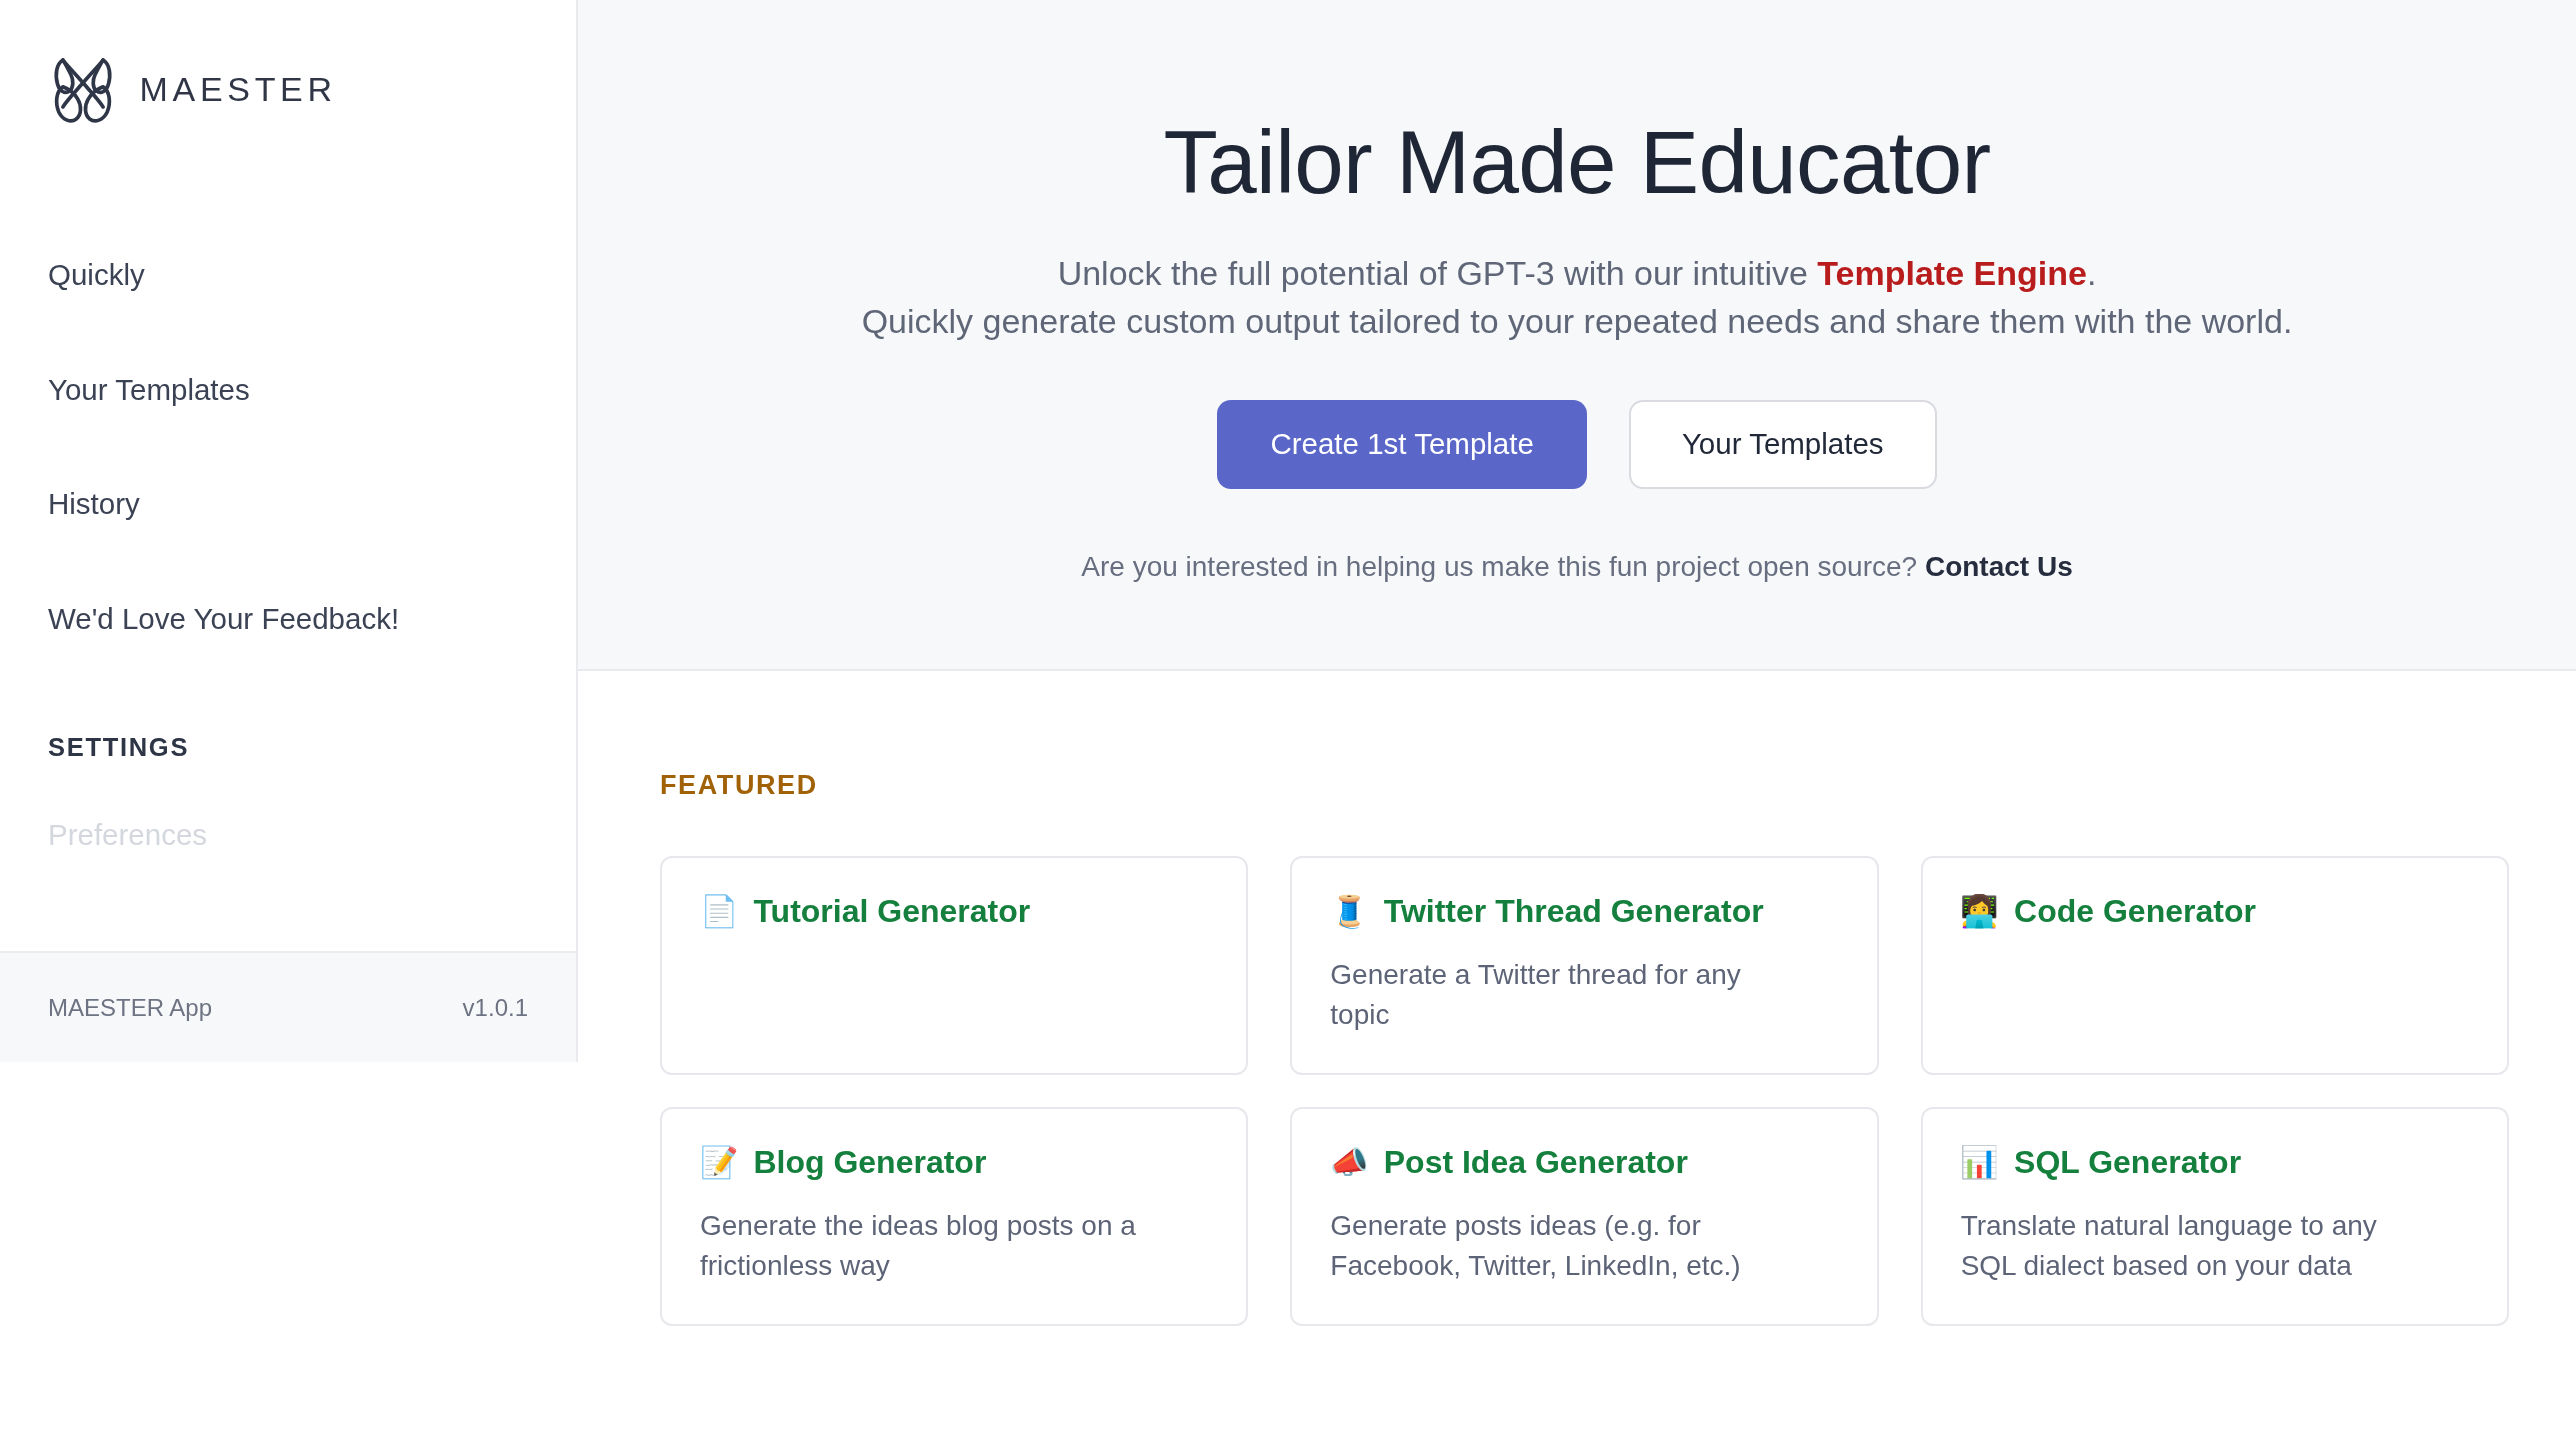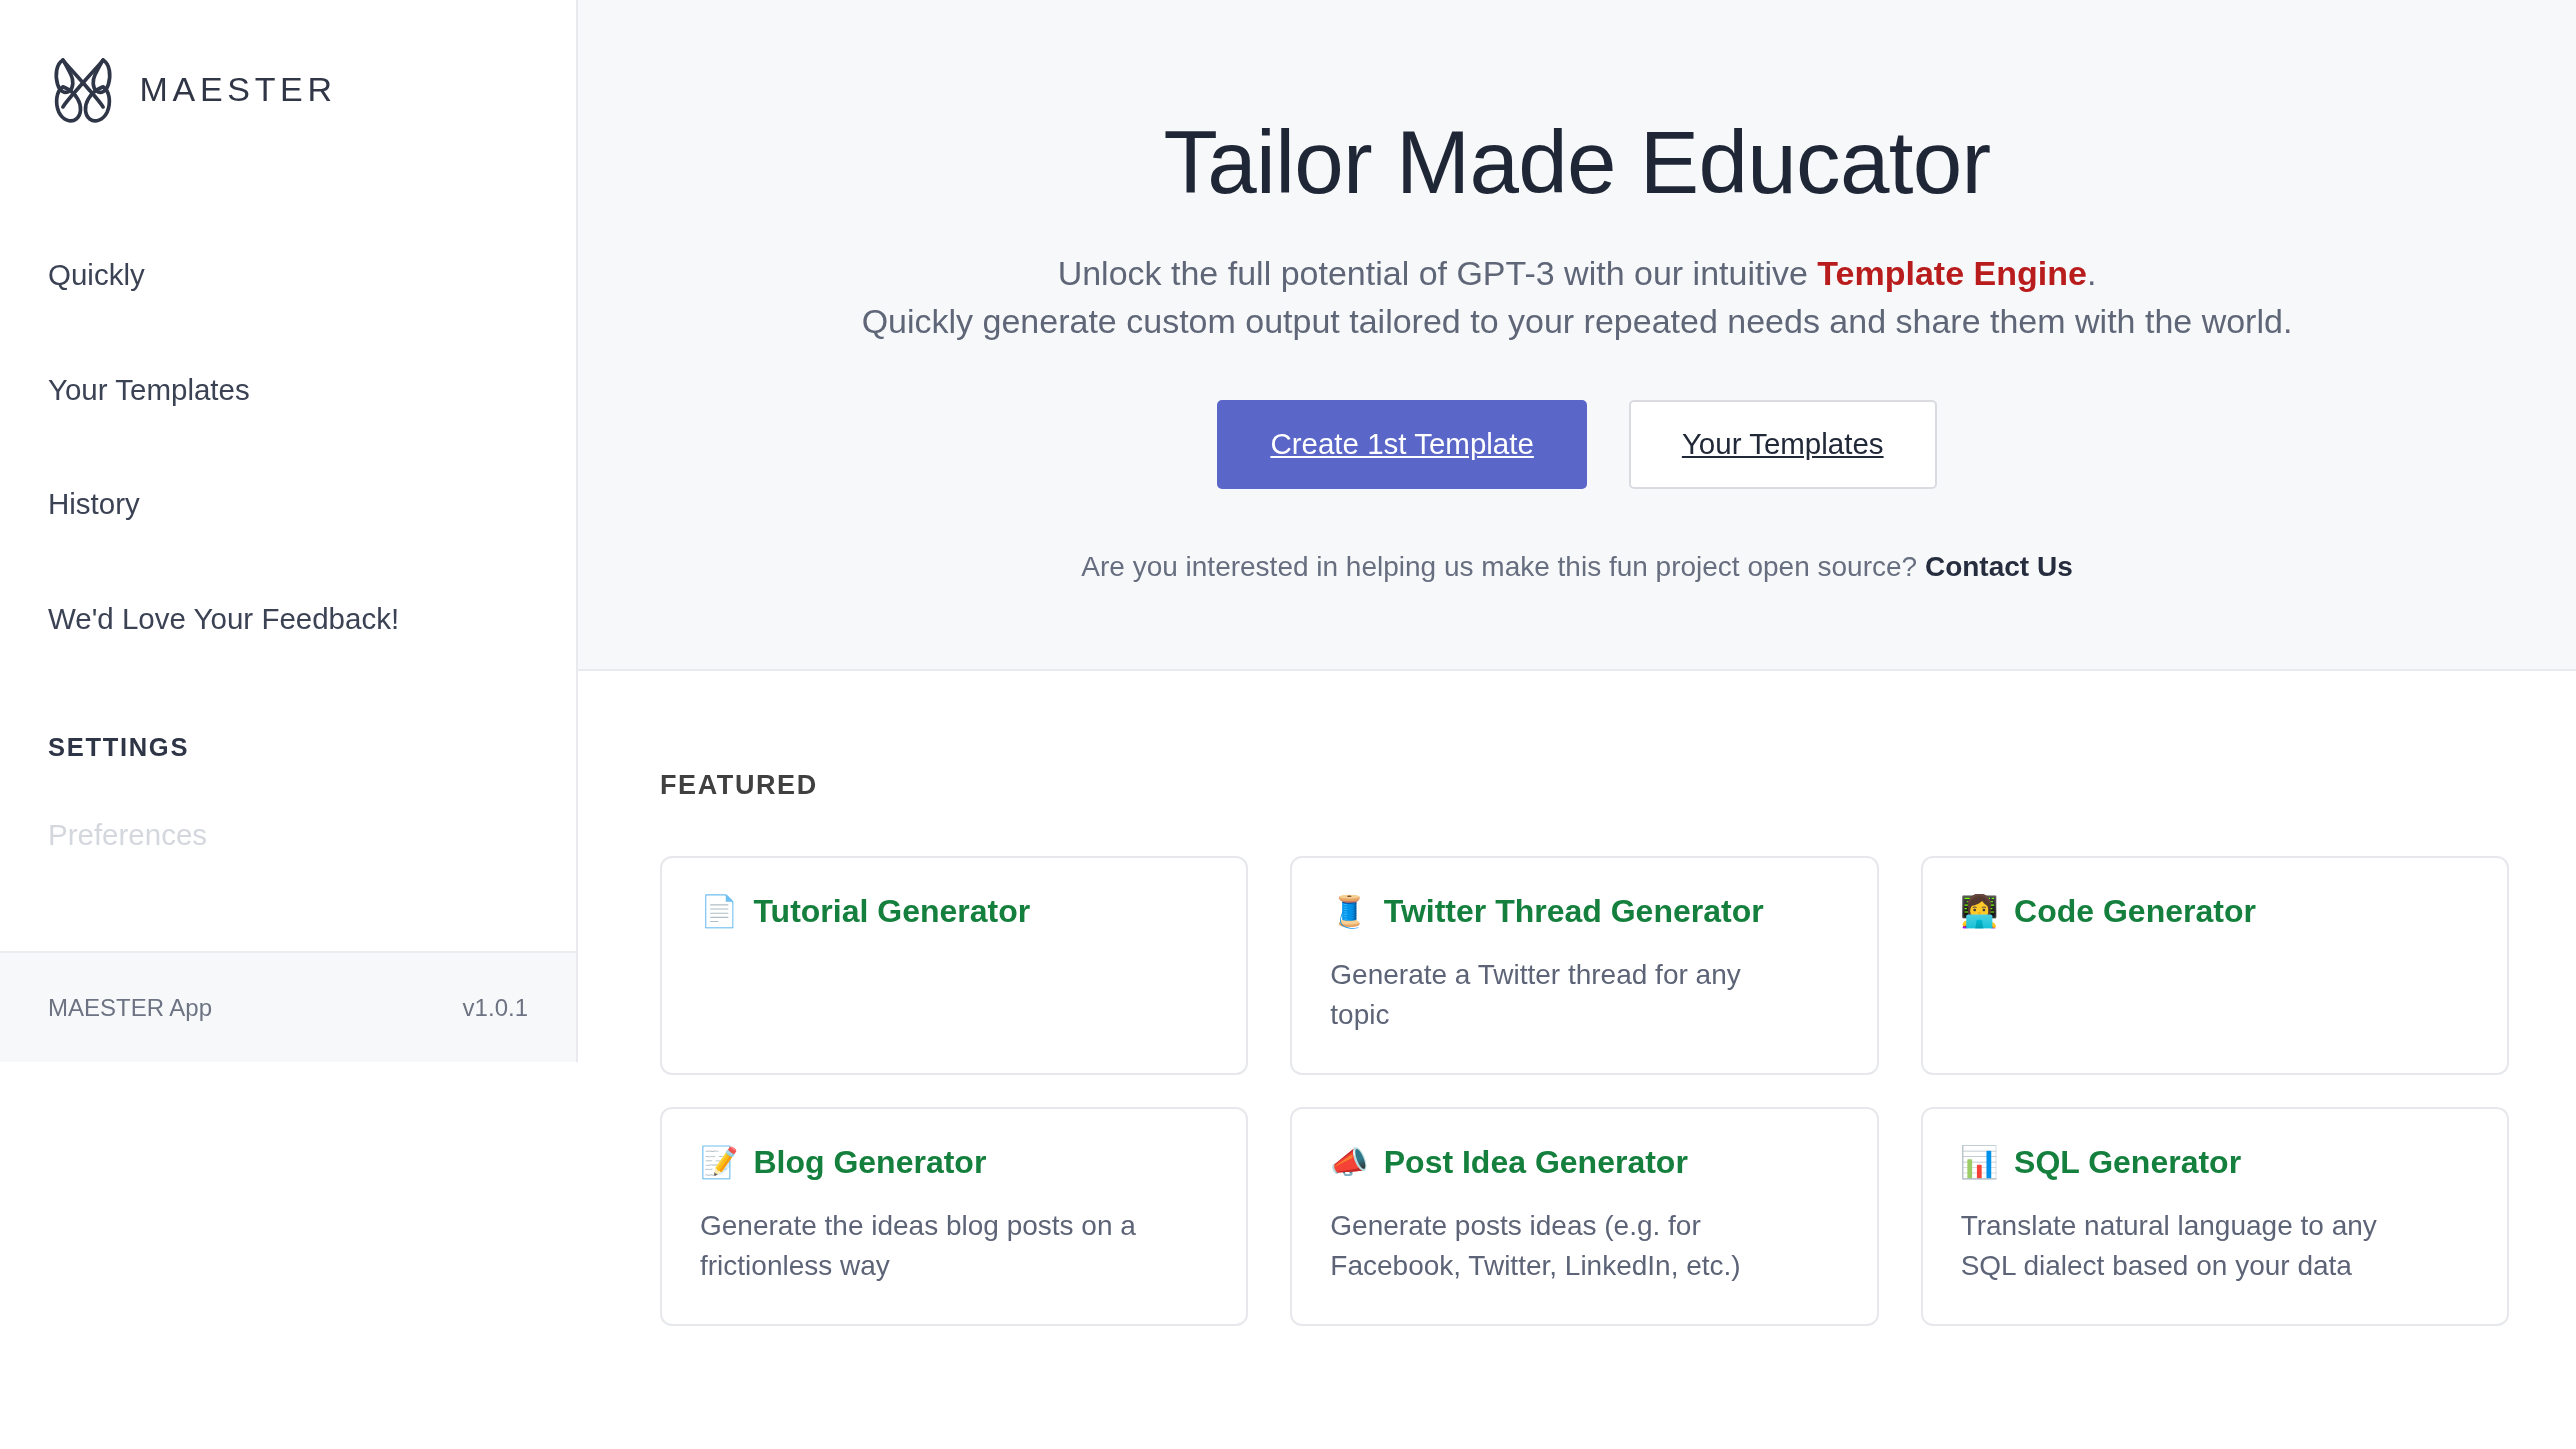--- a/index.html
+++ b/index.html
@@ -151,30 +151,29 @@
   .hero-actions {
     margin-top: 54px;
     display: flex;
     justify-content: center;
     align-items: stretch;
     gap: 42px;
   }
   .btn {
     font-family: "Liberation Sans", "DejaVu Sans", sans-serif;
     font-size: 29.5px;
-    border-radius: 5px;
+    border-radius: 14px;
     padding: 0 51px;
     height: 89px;
     display: inline-flex;
     align-items: center;
     justify-content: center;
     cursor: pointer;
     white-space: nowrap;
     border: 2px solid transparent;
-    text-decoration: underline;
   }
   .btn-primary {
     background: #5a67c8;
     color: #ffffff;
   }
   .btn-secondary {
     background: #ffffff;
     color: #212838;
     border: 2px solid #d9dbe1;
   }
@@ -196,21 +195,21 @@
     flex: 1 1 auto;
     padding: 99px 0 0 0;
   }
   .featured-inner {
     padding: 0 67px 0 82px;
   }
   .featured-label {
     font-size: 27px;
     font-weight: 700;
     letter-spacing: 1.6px;
-    color: #404040;
+    color: #a16207;
     margin-bottom: 55px;
   }
 
   .card-grid {
     display: grid;
     grid-template-columns: repeat(3, 1fr);
     column-gap: 42px;
     row-gap: 32px;
   }
 

